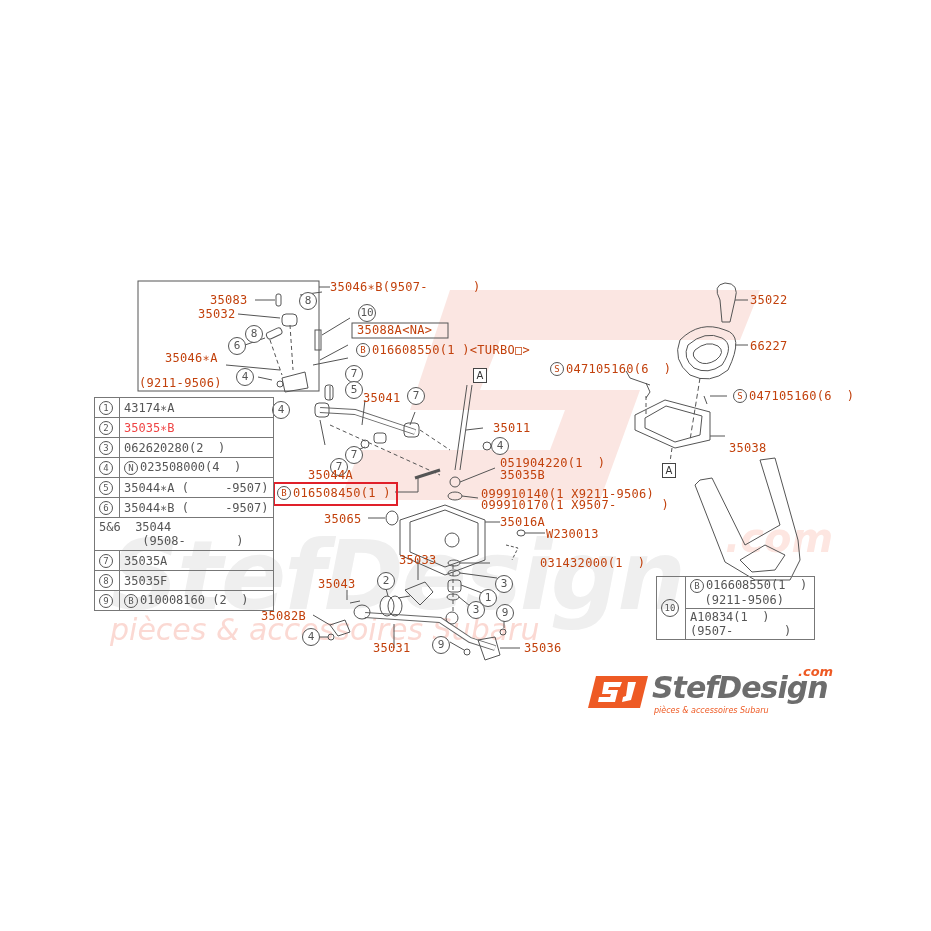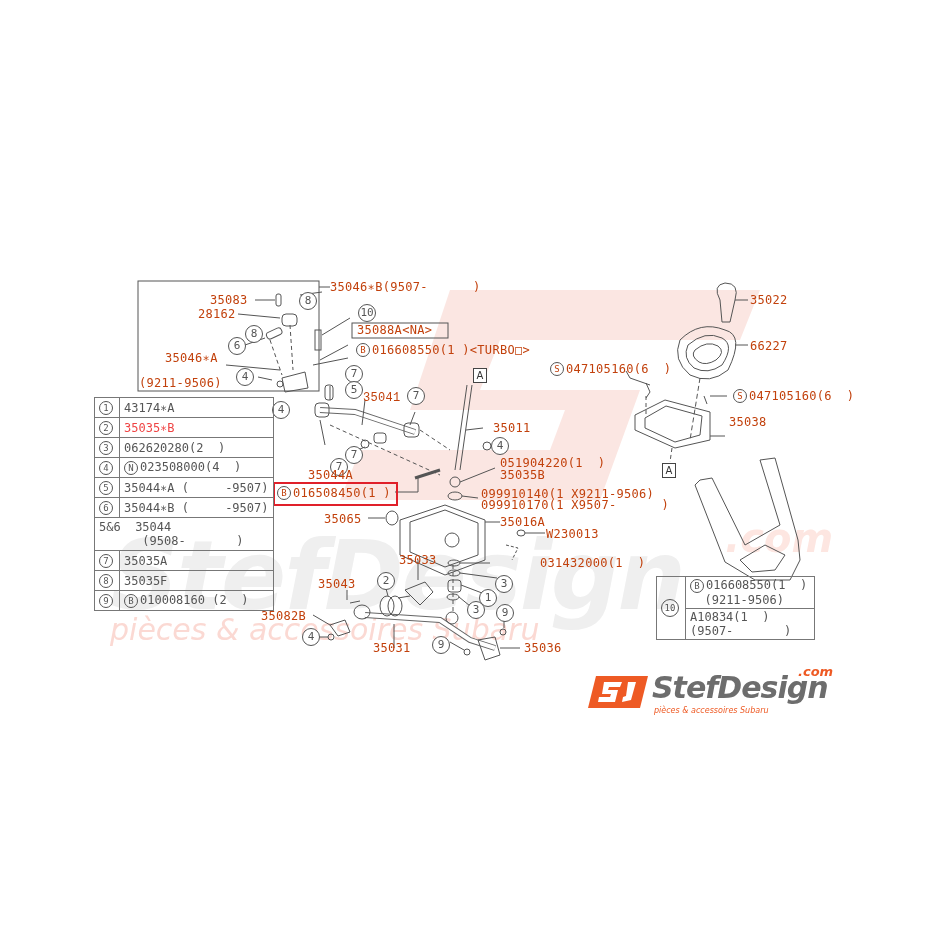--- a/index.html
+++ b/index.html
@@ -161,35 +161,35 @@
 
     <path d="M700 480 L712 478 L745 545 L780 525 L760 460 L775 458 L798 540 L800 560 L790 580 L755 580 L725 562 L695 485 Z"></path>
     <path d="M740 560 L765 545 L785 555 L775 570 L752 572 Z"></path>
 
     <line x1="300" y1="295" x2="322" y2="292"></line>
 
   </svg>
 
   <div class="lbl" style="left:330px;top:281px;">35046∗B(9507-      )</div>
   <div class="lbl" style="left:210px;top:294px;">35083</div>
-  <div class="lbl" style="left:198px;top:308px;">28162</div>
+  <div class="lbl" style="left:198px;top:308px;">35032</div>
   <div class="lbl" style="left:165px;top:352px;">35046∗A</div>
   <div class="lbl" style="left:139px;top:377px;">(9211-9506)</div>
   <div class="cnum" style="left:299px;top:292px;">8</div>
   <div class="cnum" style="left:245px;top:325px;">8</div>
   <div class="cnum" style="left:228px;top:337px;">6</div>
   <div class="cnum" style="left:236px;top:368px;">4</div>
   <div class="cnum" style="left:358px;top:304px;">10</div>
 
   <div class="lbl" style="left:357px;top:324px;">35088A&lt;NA&gt;</div>
   <div class="lbl" style="left:356px;top:343px;"><span class="circ">B</span><span>016608550(1 )&lt;TURBO□&gt;</span></div>
   <div class="cnum" style="left:345px;top:365px;">7</div>
   <div class="cnum" style="left:345px;top:381px;">5</div>
   <div class="cnum" style="left:272px;top:401px;">4</div>
-  <div class="lbl" style="left:363px;top:392px;font-family:Liberation Mono, monospace;">35041</div>
+  <div class="lbl" style="left:363px;top:392px;">35041</div>
   <div class="cnum" style="left:407px;top:387px;">7</div>
   <div class="cnum" style="left:345px;top:446px;">7</div>
   <div class="cnum" style="left:330px;top:458px;">7</div>
   <div class="lbl" style="left:308px;top:469px;text-align:right;">35044A</div>
   <div class="boxA" style="left:473px;top:368px;">A</div>
   <div class="lbl" style="left:493px;top:422px;">35011</div>
   <div class="cnum" style="left:491px;top:437px;">4</div>
   <div class="lbl" style="left:500px;top:457px;">051904220(1  )</div>
   <div class="lbl" style="left:500px;top:469px;">35035B</div>
   <div class="lbl" style="left:481px;top:488px;">099910140(1 X9211-9506)</div>
@@ -212,21 +212,21 @@
   <div class="cnum" style="left:302px;top:628px;">4</div>
   <div class="lbl" style="left:373px;top:642px;">35031</div>
   <div class="cnum" style="left:496px;top:604px;">9</div>
   <div class="cnum" style="left:432px;top:636px;">9</div>
   <div class="lbl" style="left:524px;top:642px;">35036</div>
 
   <div class="lbl" style="left:750px;top:294px;">35022</div>
   <div class="lbl" style="left:750px;top:340px;">66227</div>
   <div class="lbl" style="left:550px;top:362px;"><span class="circ">S</span><span>047105160(6  )</span></div>
   <div class="lbl" style="left:733px;top:389px;"><span class="circ">S</span><span>047105160(6  )</span></div>
-  <div class="lbl" style="left:729px;top:416px;">35038</div>
+  <div class="lbl" style="left:729px;top:442px;">35038</div>
   <div class="boxA" style="left:662px;top:463px;">A</div>
 
   <table class="legend" style="left:94px;top:397px;">
     <tbody>
         <tr>
           <td style="width:12px;"><span class="circ">1</span></td>
           <td style="width:140px;">43174∗A</td>
         </tr>
     <tr>
           <td><span class="circ">2</span></td>

